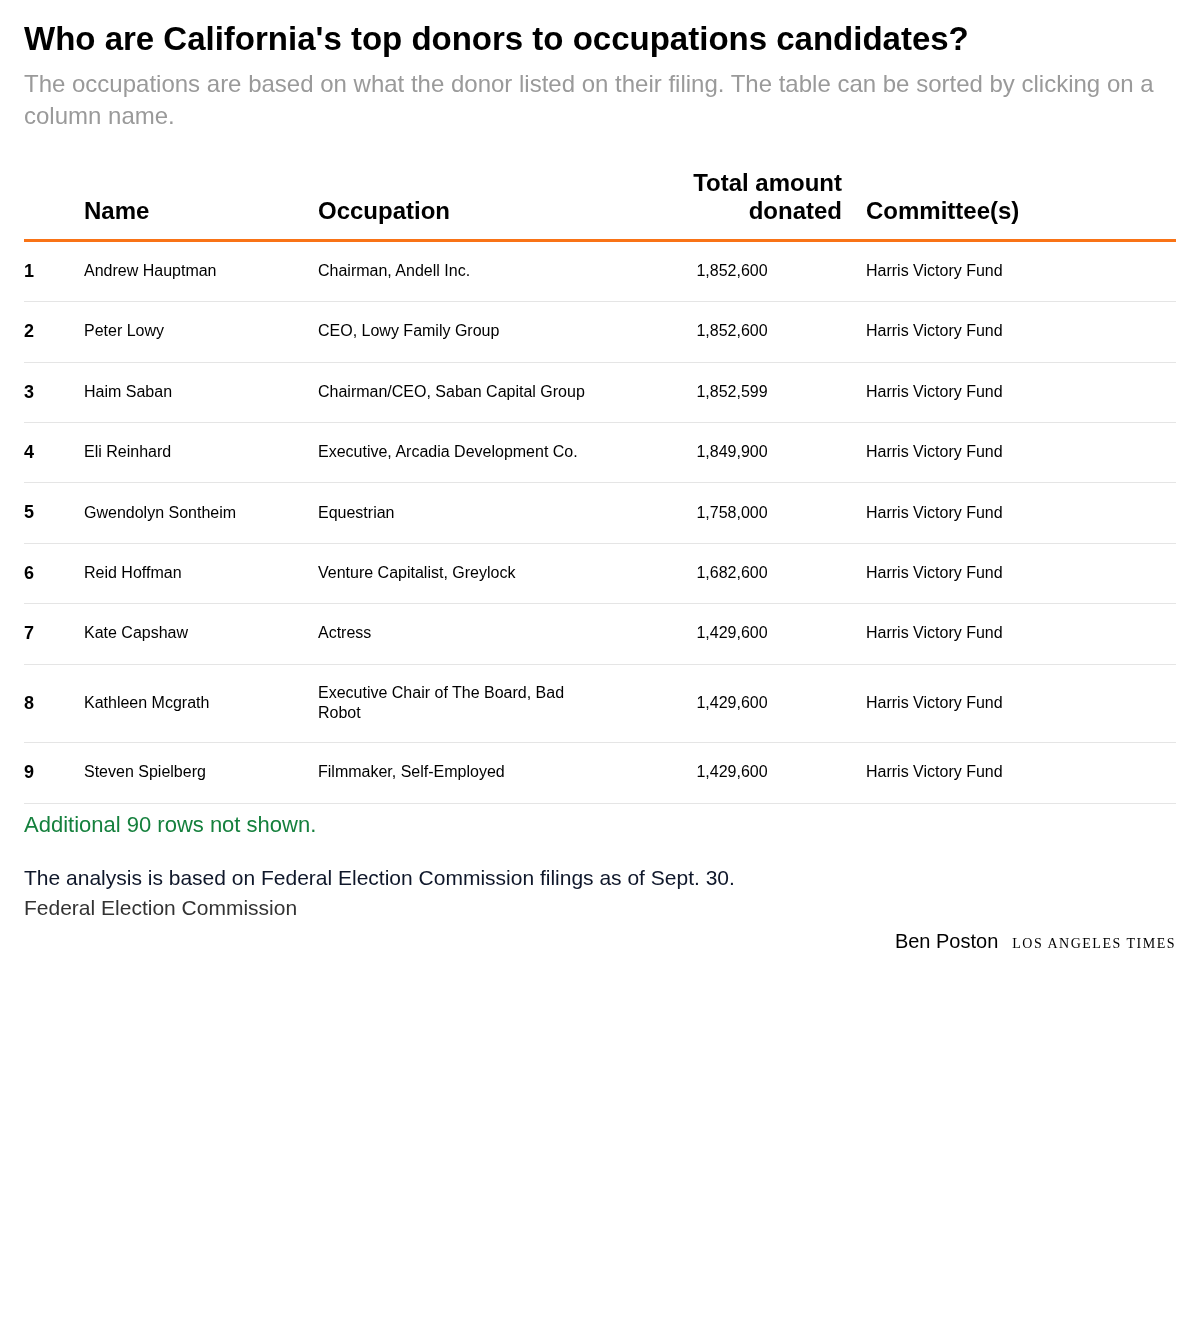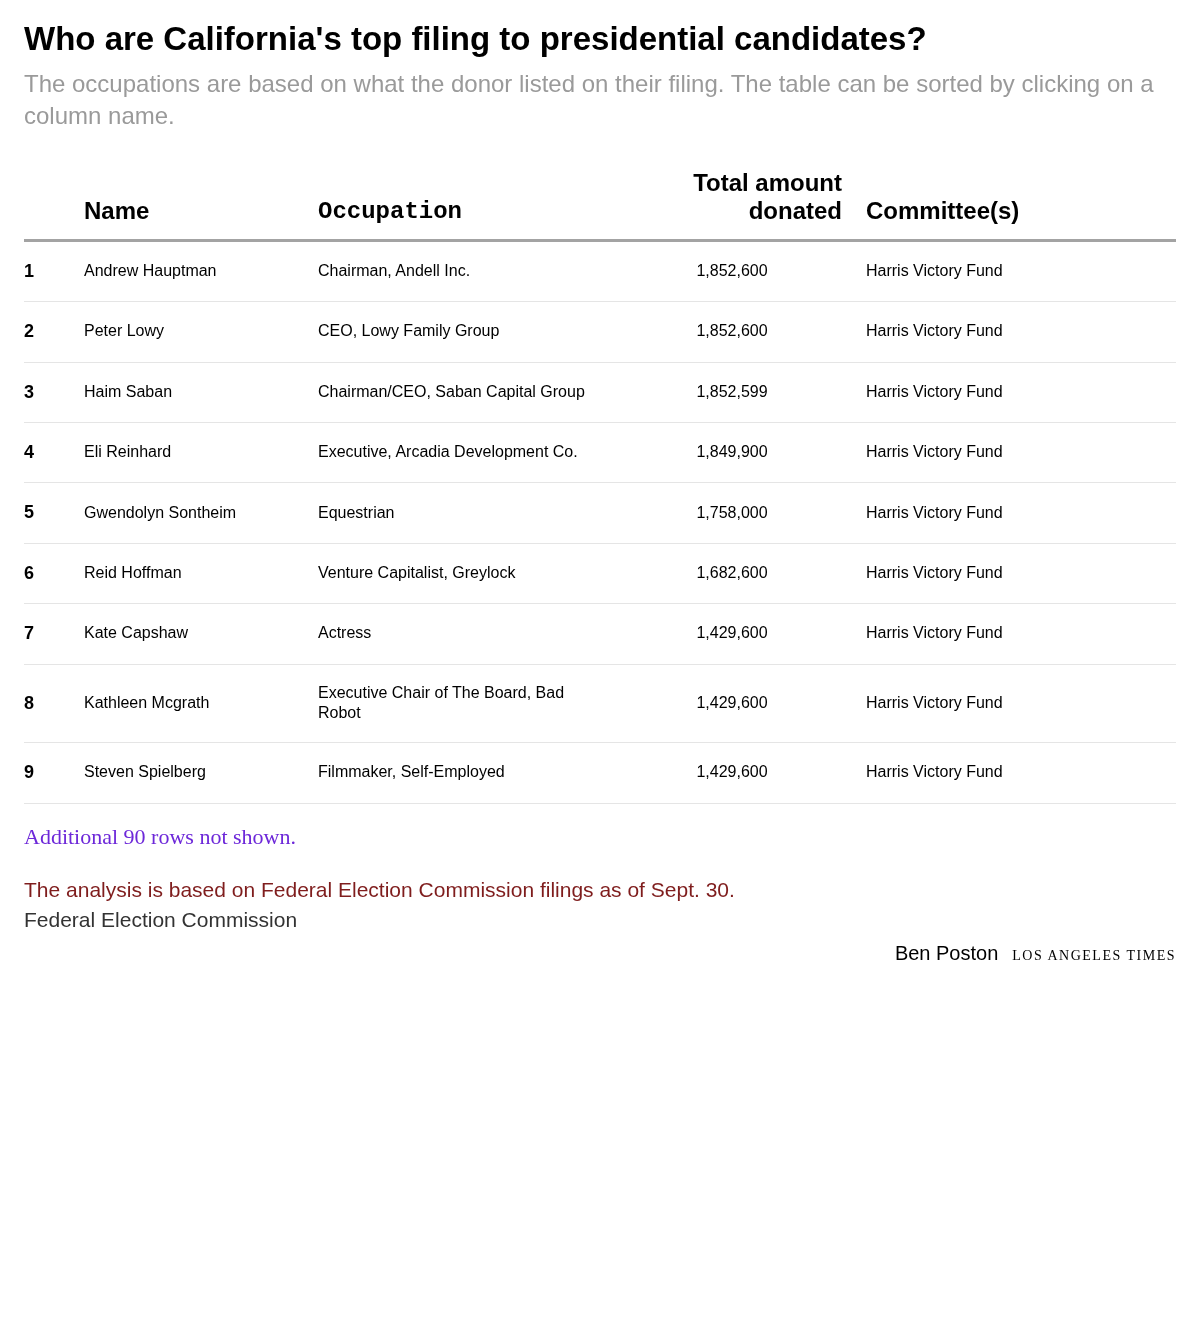--- a/index.html
+++ b/index.html
@@ -29,52 +29,52 @@
     width: 100%;
     border-collapse: collapse;
     font-family: -apple-system, BlinkMacSystemFont, 'Segoe UI', Helvetica, Arial, sans-serif;
   }
   thead th {
     font-size: 24px;
     font-weight: 700;
     text-align: left;
     padding: 0 12px 14px 12px;
     vertical-align: bottom;
-    border-bottom: 3px solid #a3a3a3;
+    border-bottom: 3px solid #f97316;
     cursor: pointer;
   }
   thead th.rank { width: 36px; padding-left: 0; }
   thead th.name { width: 210px; }
-  thead th.occupation { width: 280px; font-family: Liberation Mono, monospace; }
+  thead th.occupation { width: 280px; }
   thead th.amount { width: 220px; text-align: right; }
   thead th.committee { }
   tbody td {
     font-size: 16px;
     padding: 18px 12px;
     border-bottom: 1px solid #e5e5e5;
     vertical-align: middle;
     line-height: 1.3;
   }
   tbody td.rank {
     font-weight: 700;
     font-size: 18px;
     padding-left: 0;
     width: 36px;
   }
   tbody td.amount { text-align: center; }
   .truncated {
-    font-family: Liberation Serif, serif;
+    font-family: Liberation Sans, sans-serif;
     font-size: 22px;
-    color: #6d28d9;
-    margin: 20px 0 28px 0;
+    color: #15803d;
+    margin: 8px 0 28px 0;
   }
   .note {
     font-family: -apple-system, BlinkMacSystemFont, 'Segoe UI', Helvetica, Arial, sans-serif;
     font-size: 21px;
-    color: #7f1d1d;
+    color: #0f172a;
     margin: 0 0 6px 0;
   }
   .source {
     font-family: -apple-system, BlinkMacSystemFont, 'Segoe UI', Helvetica, Arial, sans-serif;
     font-size: 21px;
     color: #333;
     margin: 0;
   }
   .byline-row {
     display: flex;
@@ -90,21 +90,21 @@
     font-size: 14px;
     letter-spacing: 1.5px;
     font-weight: 400;
     color: #000;
     font-family: Georgia, 'Times New Roman', serif;
   }
 </style>
 </head>
 <body>
 
-<h1 class="title">Who are California's top filing to presidential candidates?</h1>
+<h1 class="title">Who are California's top donors to occupations candidates?</h1>
 <p class="subtitle">The occupations are based on what the donor listed on their filing. The table can be sorted by clicking on a column name.</p>
 
 <table>
   <thead>
     <tr>
       <th class="rank"></th>
       <th class="name">Name</th>
       <th class="occupation">Occupation</th>
       <th class="amount">Total amount donated</th>
       <th class="committee">Committee(s)</th>

